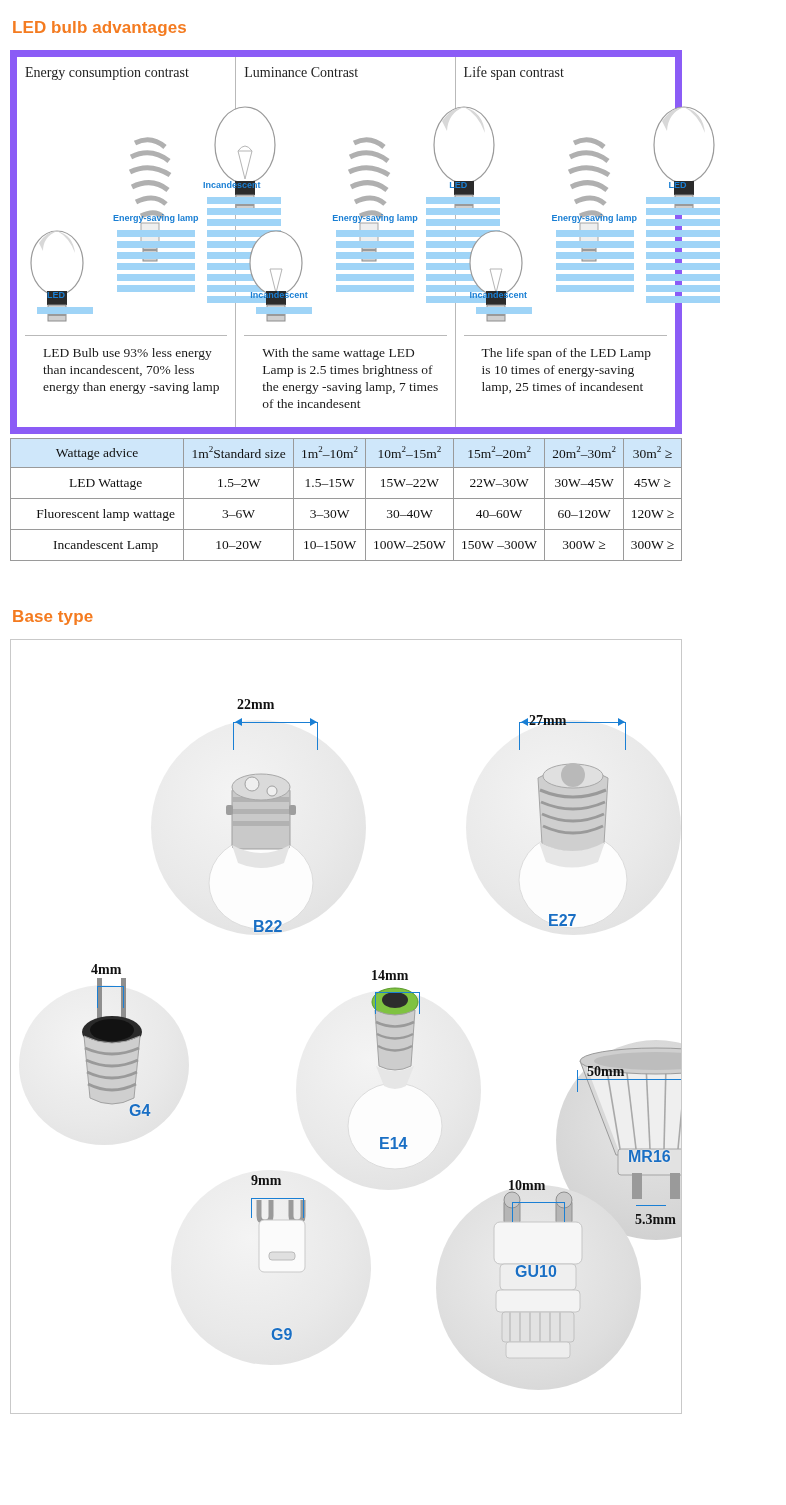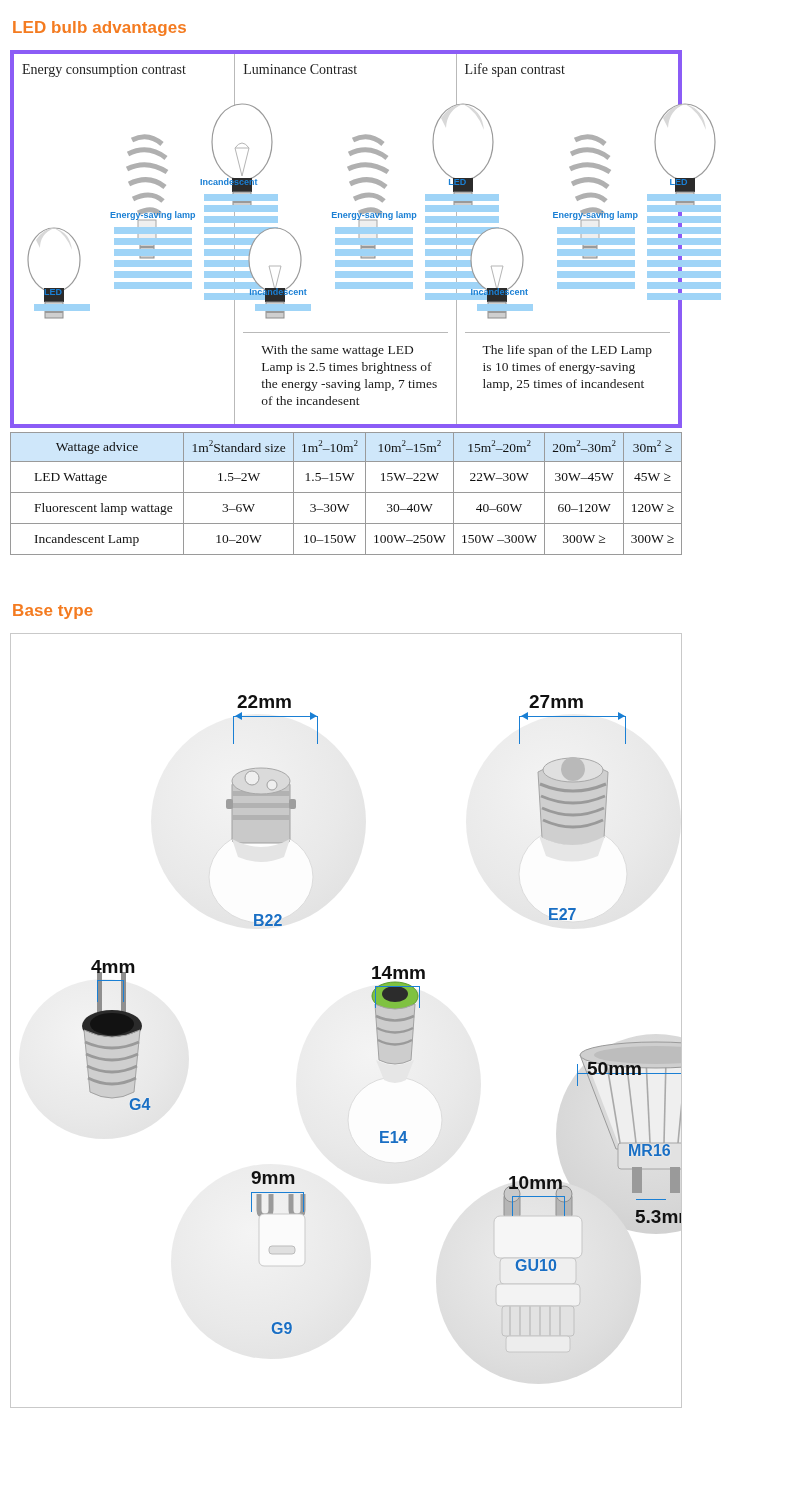--- a/index.html
+++ b/index.html
@@ -24,21 +24,21 @@
     margin: 0;
     letter-spacing: .1px;
   }
   .title-advantages { padding-top: 18px; padding-bottom: 12px; }
   .title-choose { padding-top: 24px; padding-bottom: 10px; }
   .title-base { padding-top: 42px; padding-bottom: 12px; }
 
   
   .adv-wrap {
     margin: 0 10px;
-    border: 4px solid #8b5cf6;
+    border: 7px solid #8b5cf6;
     display: flex;
     background: #fff;
   }
   .adv-col {
     width: 33.33%;
     border-right: 1px solid #b9b9b9;
     position: relative;
     padding: 8px 8px 0 8px;
   }
   .adv-col:last-child { border-right: none; }
@@ -99,21 +99,21 @@
     padding: 5px 6px;
     text-align: center;
     color: #111;
   }
   table.choose thead th {
     background: #cfe7fa;
     font-weight: normal;
     white-space: nowrap;
   }
   table.choose tbody td:first-child {
-    text-align: left;
+    text-align: center;
     padding-left: 23px;
     white-space: nowrap;
   }
   table.choose tbody td { height: 31px; }
   sup { font-size: 9px; vertical-align: super; }
 
   
   .base-wrap {
     margin: 0 10px 18px 10px;
     border: 1px solid #c9c9c9;
@@ -130,22 +130,23 @@
   .cap-label {
     position: absolute;
     color: #1a6fc4;
     font-weight: bold;
     font-size: 16px;
     text-shadow: 0 0 2px #fff;
   }
   .dim-label {
     position: absolute;
     font-weight: bold;
-    font-size: 19px;
+    font-size: 14px;
     color: #111;
+    font-family: Liberation Serif, serif;
   }
   .dimline {
     position: absolute;
     border-top: 1.5px solid #1a7fd4;
   }
   .dimtick {
     position: absolute;
     border-left: 1.5px solid #1a7fd4;
   }
   .arrowL, .arrowR {
@@ -224,20 +225,21 @@
             <i></i>
             <i></i>
             <i></i>
             <i></i>
             <i></i>
             <i></i>
             <i></i>
             <i></i>
         </div>
       </div>
+      <div class="adv-note">LED Bulb use 93% less energy than incandescent, 70% less energy than energy -saving lamp</div>
     </div>
 
     <div class="adv-col">
       <div class="adv-head">Luminance Contrast</div>
       <div class="adv-graphic">
         <svg class="bulb" style="left:2px; top:130px;" width="60" height="130" viewBox="0 0 60 130">
           <ellipse cx="30" cy="48" rx="26" ry="32" fill="#ffffff" stroke="#9a9a9a" stroke-width="1.2"></ellipse>
           <path d="M30 78 l-6 -24 h12 z" fill="none" stroke="#b5b5b5"></path>
           <rect x="20" y="76" width="20" height="14" fill="#2b2b2b"></rect>
           <rect x="21" y="90" width="18" height="16" fill="#cfcfcf" stroke="#8d8d8d"></rect>
@@ -450,21 +452,21 @@
       </g>
       <ellipse cx="57" cy="46" rx="30" ry="12" fill="#e0e0e0" stroke="#a8a8a8"></ellipse>
       <circle cx="57" cy="45" r="12" fill="#b9b9b9"></circle>
       <path d="M23 112 q34 18 66 0 l-7 20 q-26 11 -52 0 z" fill="#e6e6e6"></path>
     </svg>
     <div class="dimline" style="left:508px; top:82px; width:106px;"></div>
     <div class="dimtick" style="left:508px; top:82px; height:28px;"></div>
     <div class="dimtick" style="left:614px; top:82px; height:28px;"></div>
     <div class="arrowL" style="left:510px; top:78px;"></div>
     <div class="arrowR" style="left:607px; top:78px;"></div>
-    <div class="dim-label" style="left:518px; top:57px;text-align:right;">27mm</div>
+    <div class="dim-label" style="left:518px; top:73px;text-align:right;">27mm</div>
     <div class="cap-label" style="left:537px; top:272px;">E27</div>
 
     <div class="blob" style="left:8px; top:345px; width:170px; height:160px;"></div>
     <svg style="position:absolute; left:58px; top:330px;" width="90" height="175" viewBox="0 0 90 175">
       <rect x="28" y="8" width="5" height="44" fill="#8f8f8f"></rect>
       <rect x="52" y="8" width="5" height="44" fill="#8f8f8f"></rect>
       <ellipse cx="43" cy="62" rx="30" ry="16" fill="#2a2a2a"></ellipse>
       <ellipse cx="43" cy="60" rx="22" ry="11" fill="#121212"></ellipse>
       <path d="M15 66 q28 14 56 0 l-6 62 q-22 12 -44 0 z" fill="#cfcfcf" stroke="#a2a2a2"></path>
       <g stroke="#9a9a9a" stroke-width="3" fill="none">

